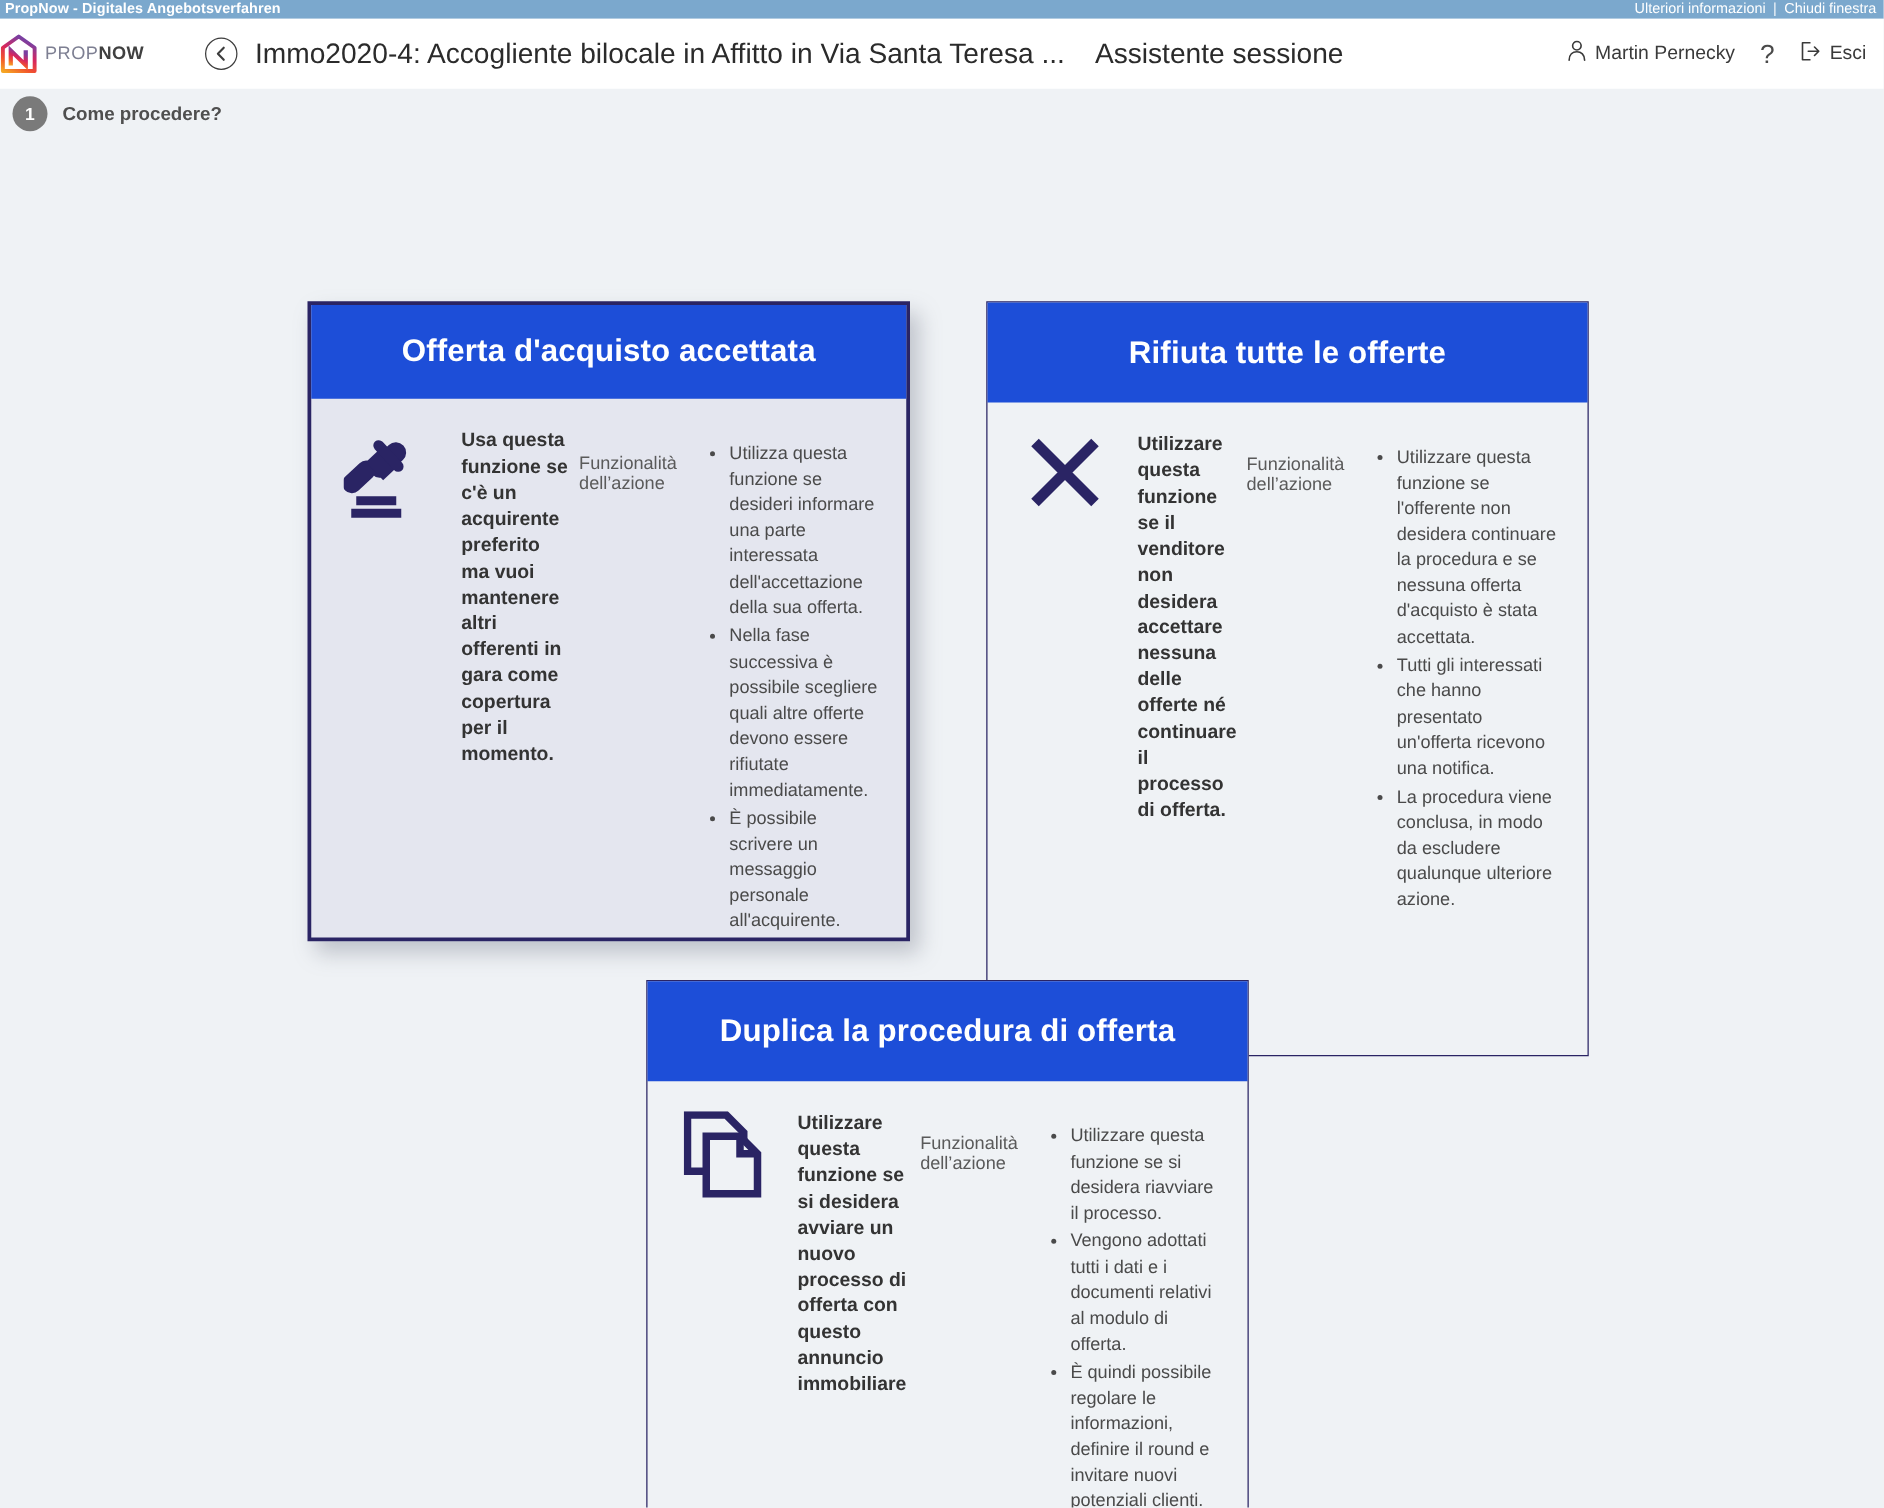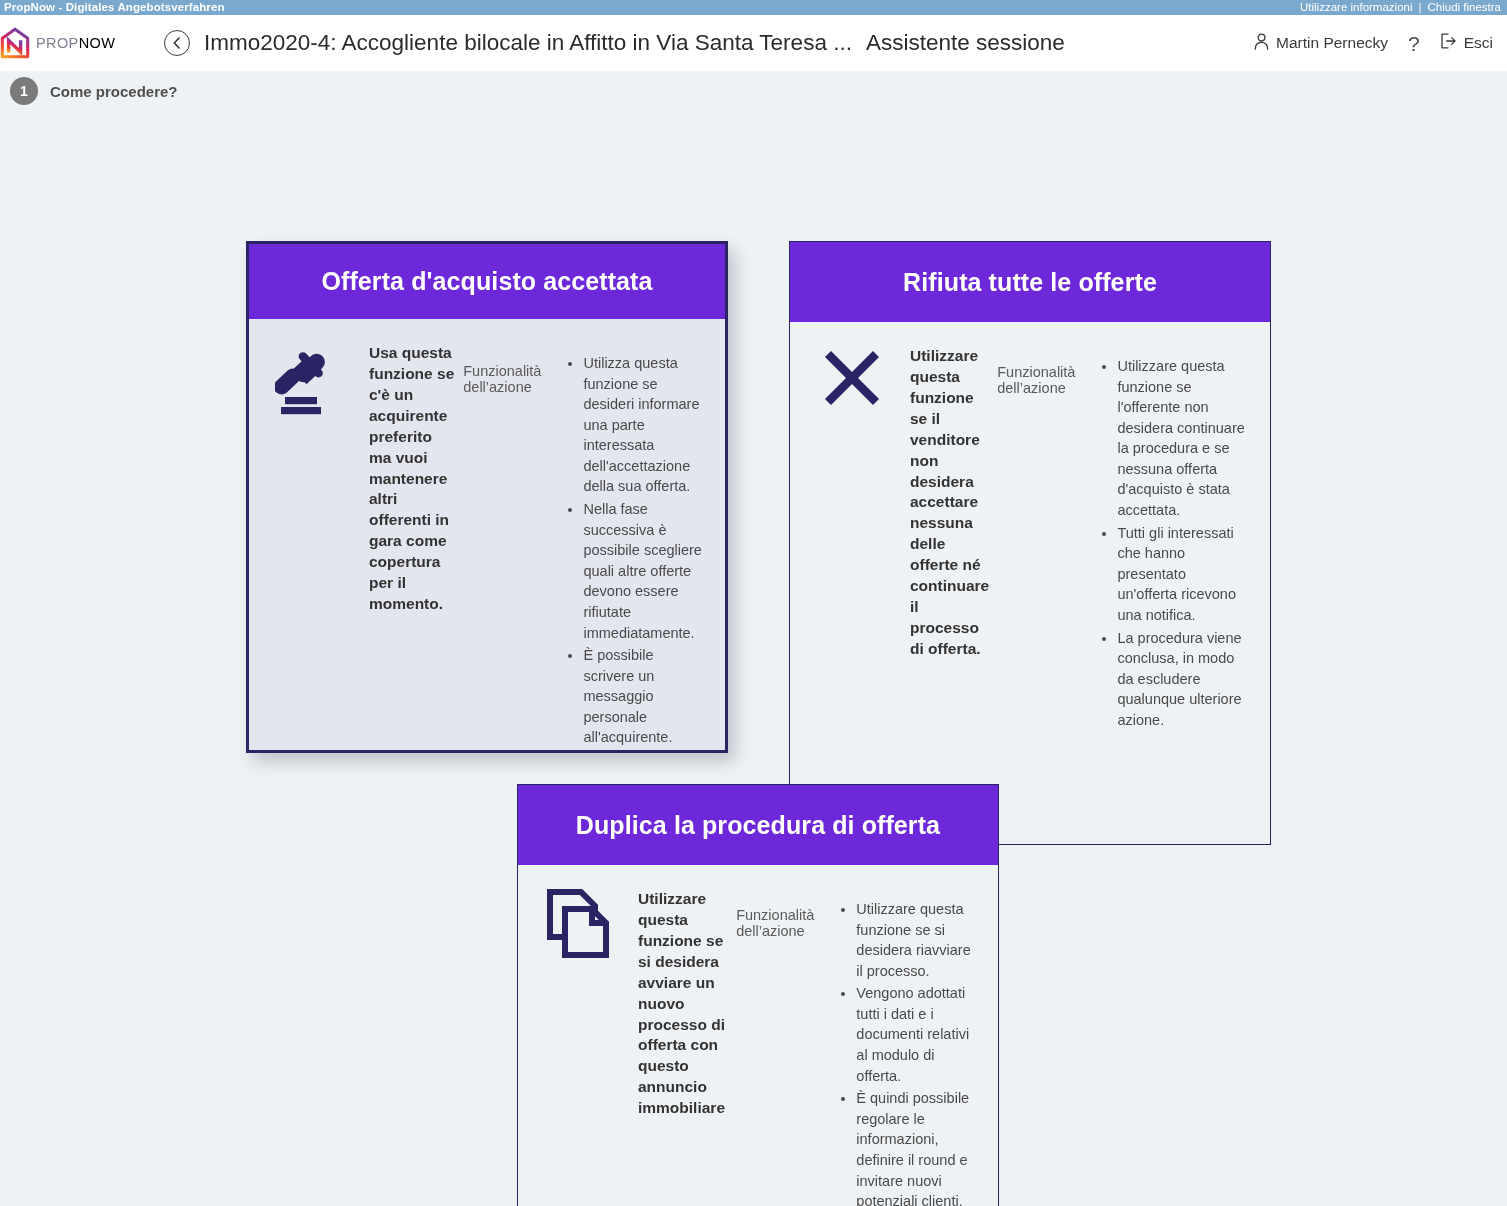--- a/index.html
+++ b/index.html
@@ -34,21 +34,21 @@
     background: #ffffff;
     display: flex;
     align-items: center;
     padding: 0 14px 0 0;
     position: relative;
   }
   .logo-wrap { display: flex; align-items: center; gap: 6px; width: 150px; flex: none; }
   .logo-mark { width: 30px; height: 32px; flex: none; }
   .logo-text { font-size: 14.5px; letter-spacing: .4px; display: flex; }
   .logo-prop { color: #7d7f92; font-weight: 500; }
-  .logo-now  { color: #000000; font-weight: 400; }
+  .logo-now  { color: #404040; font-weight: 700; }
 
   .header-center {
     display: flex;
     align-items: center;
     gap: 14px;
     margin-left: 14px;
     flex: 1 1 auto;
     min-width: 0;
   }
   .back-btn {
@@ -56,21 +56,21 @@
     border: 1.6px solid #3d3d3d; border-radius: 50%;
     display: flex; align-items: center; justify-content: center;
     cursor: pointer;
   }
   .doc-title {
     font-size: 22.5px; color: #2b2b2b; font-weight: 400;
     white-space: nowrap; overflow: hidden; text-overflow: ellipsis;
   }
   .session-title {
     font-size: 22.5px; color: #2b2b2b; font-weight: 400;
-    white-space: nowrap; 
+    white-space: nowrap; margin-left: 10px;
   }
 
   .header-right { display: flex; align-items: center; gap: 20px; flex: none; }
   .hr-item { display: flex; align-items: center; gap: 7px; font-size: 15.5px; color: #3a3a3a; cursor: pointer; }
   .hr-help { font-size: 21px; color: #4a4a4a; cursor: pointer; line-height: 1; }
 
   
   .stepbar {
     height: 40px;
     display: flex; align-items: center;
@@ -102,21 +102,21 @@
   .card.card-a {
     left: 246px; top: 130px; width: 482px; height: 512px;
     border-width: 3px;
     background: #e4e6ef;
     box-shadow: 7px 9px 16px rgba(120,125,140,.40);
   }
   .card.card-b { left: 789px; top: 130px; width: 482px; height: 604px; }
   .card.card-c { left: 517px; top: 673px; width: 482px; height: 512px; }
 
   .card-head {
-    background: #6d28d9;
+    background: #1d4ed8;
     color: #ffffff;
     height: 80px;
     display: flex; align-items: center; justify-content: center;
     padding: 0 14px;
   }
   .card-head-title { font-size: 25px; font-weight: 700; letter-spacing: .1px; }
 
   .card-body { flex: 1 1 auto; padding: 18px 22px 0 22px; display: flex; flex-direction: row; }
 
   .card-top { display: flex; align-items: flex-start; gap: 18px; min-height: 105px; }
@@ -136,21 +136,21 @@
     margin-bottom: 2px;
   }
   .card-a .features-label { margin-top: 26px; }
 </style>
 </head>
 <body>
 
 <div class="titlebar">
   <div class="tb-left">PropNow - Digitales Angebotsverfahren</div>
   <div class="tb-right">
-    <span class="tb-link">Utilizzare informazioni</span>
+    <span class="tb-link">Ulteriori informazioni</span>
     <span class="tb-sep">|</span>
     <span class="tb-link">Chiudi finestra</span>
   </div>
 </div>
 
 <div class="appheader">
 
   <div class="logo-wrap">
     <span class="logo-mark">
       <svg width="30" height="32" viewBox="0 0 30 32">

